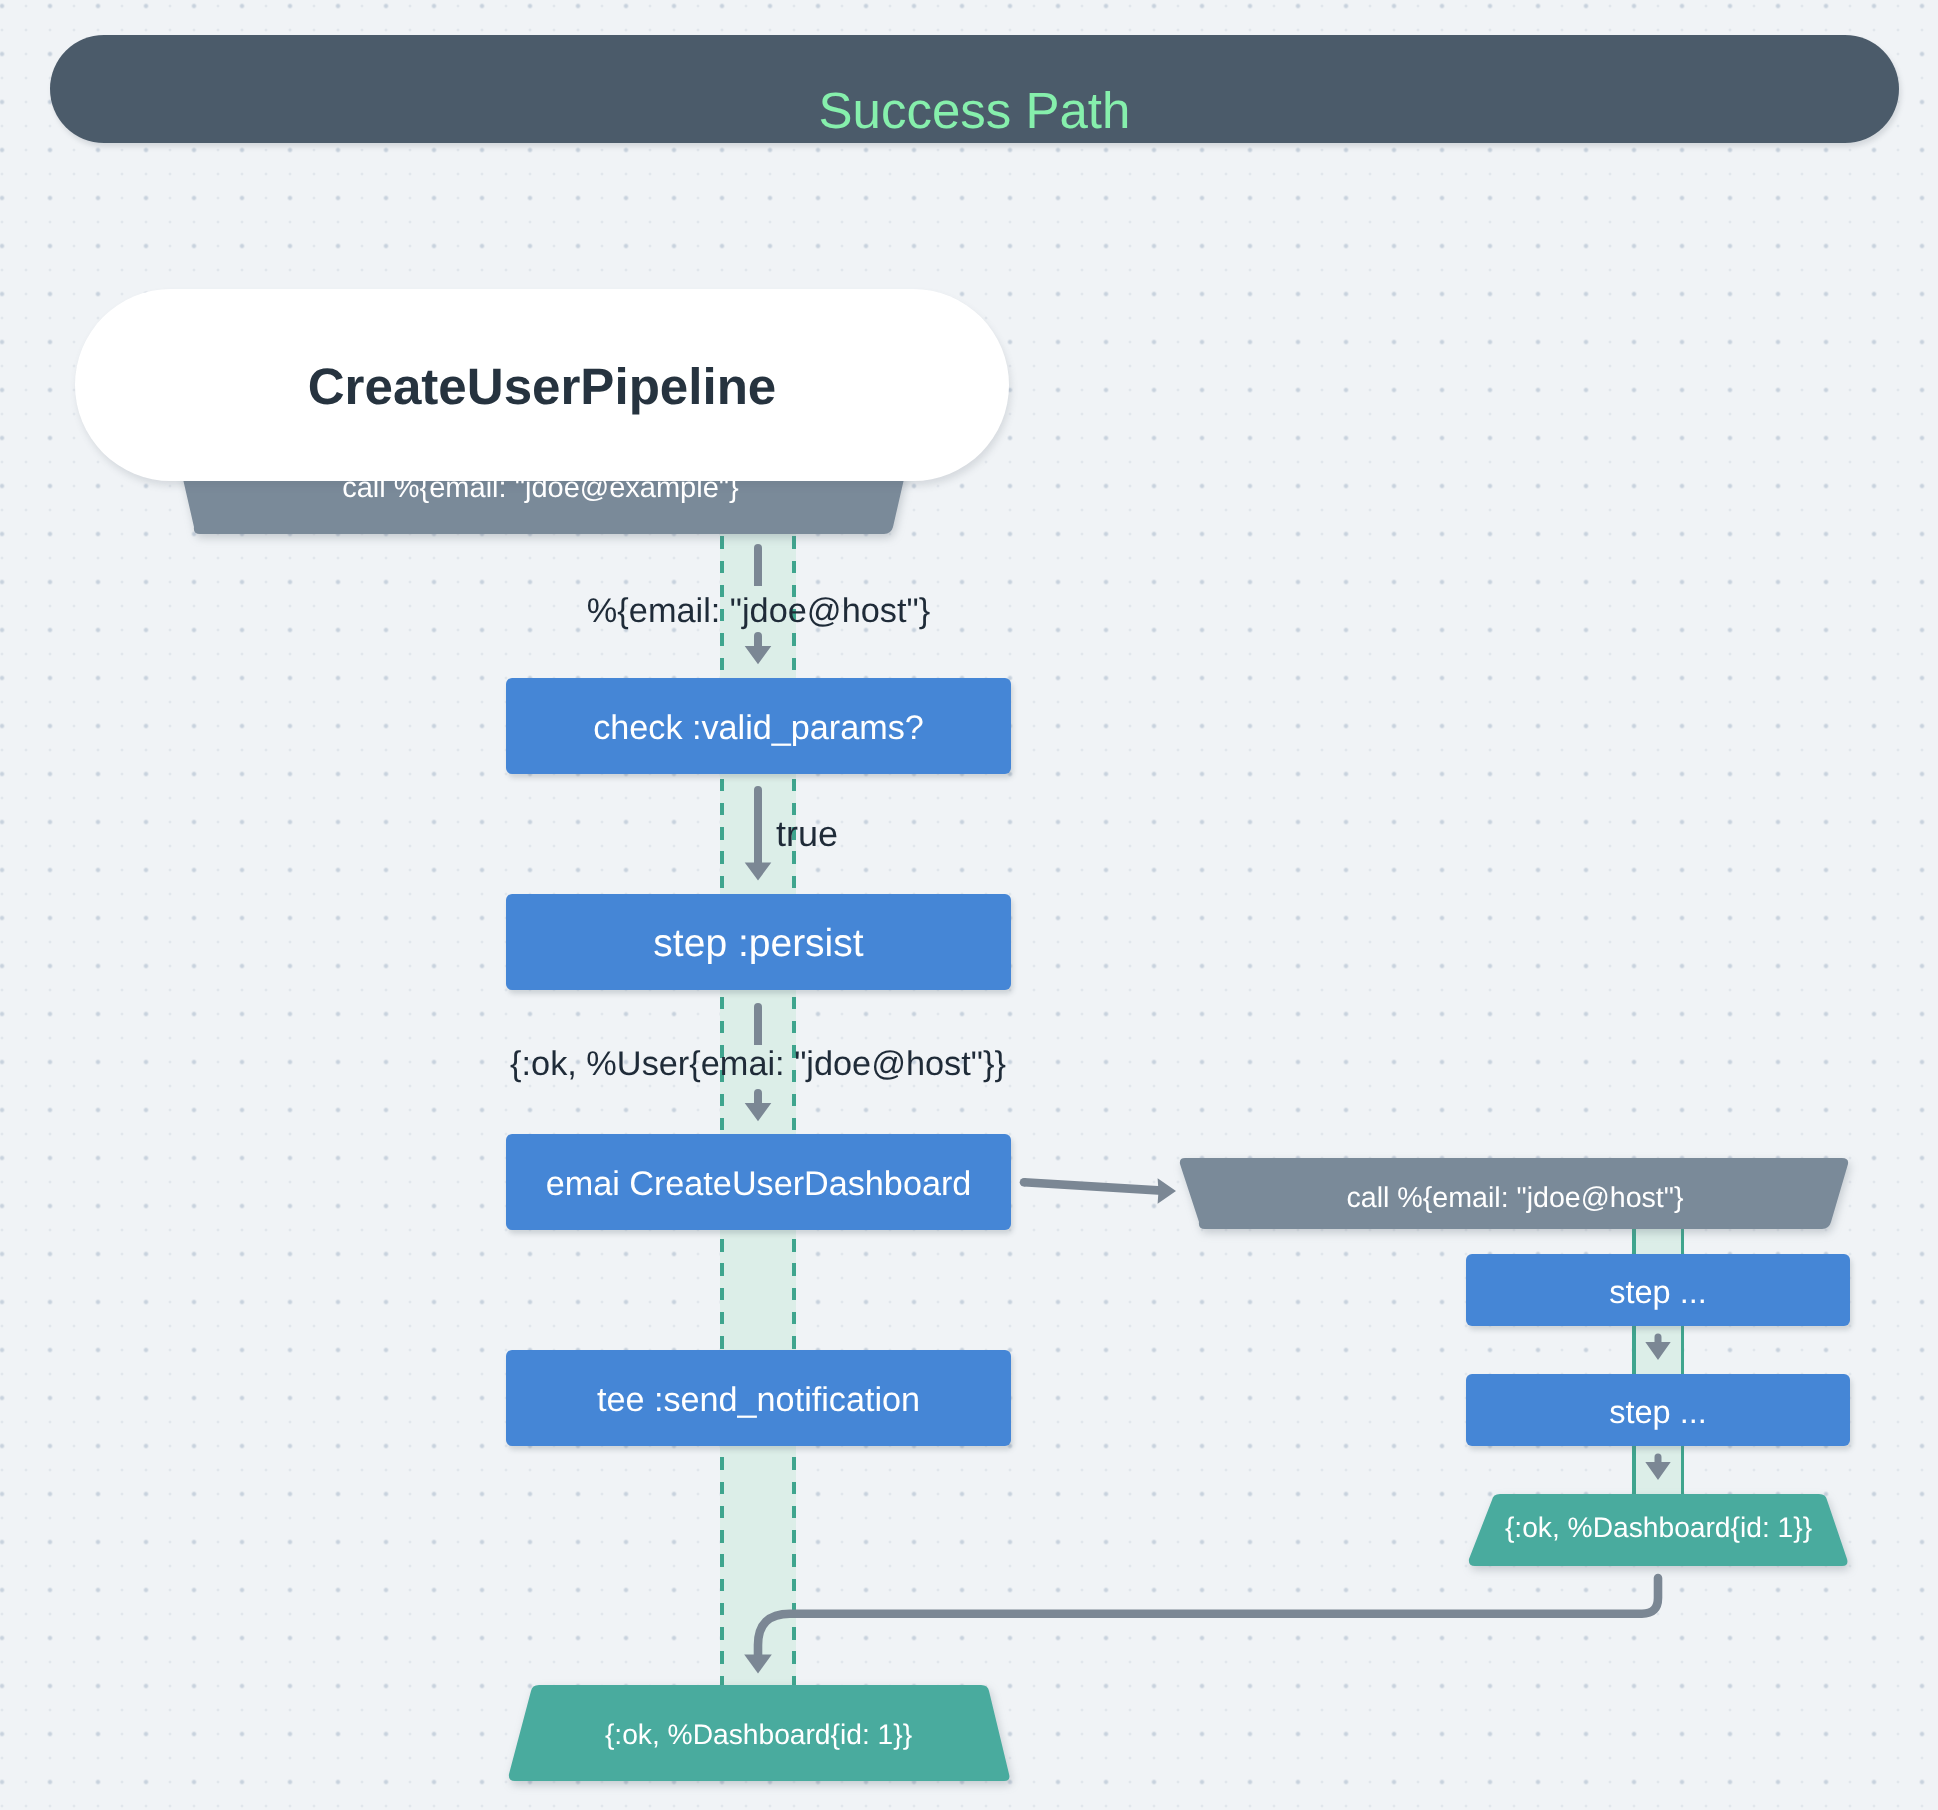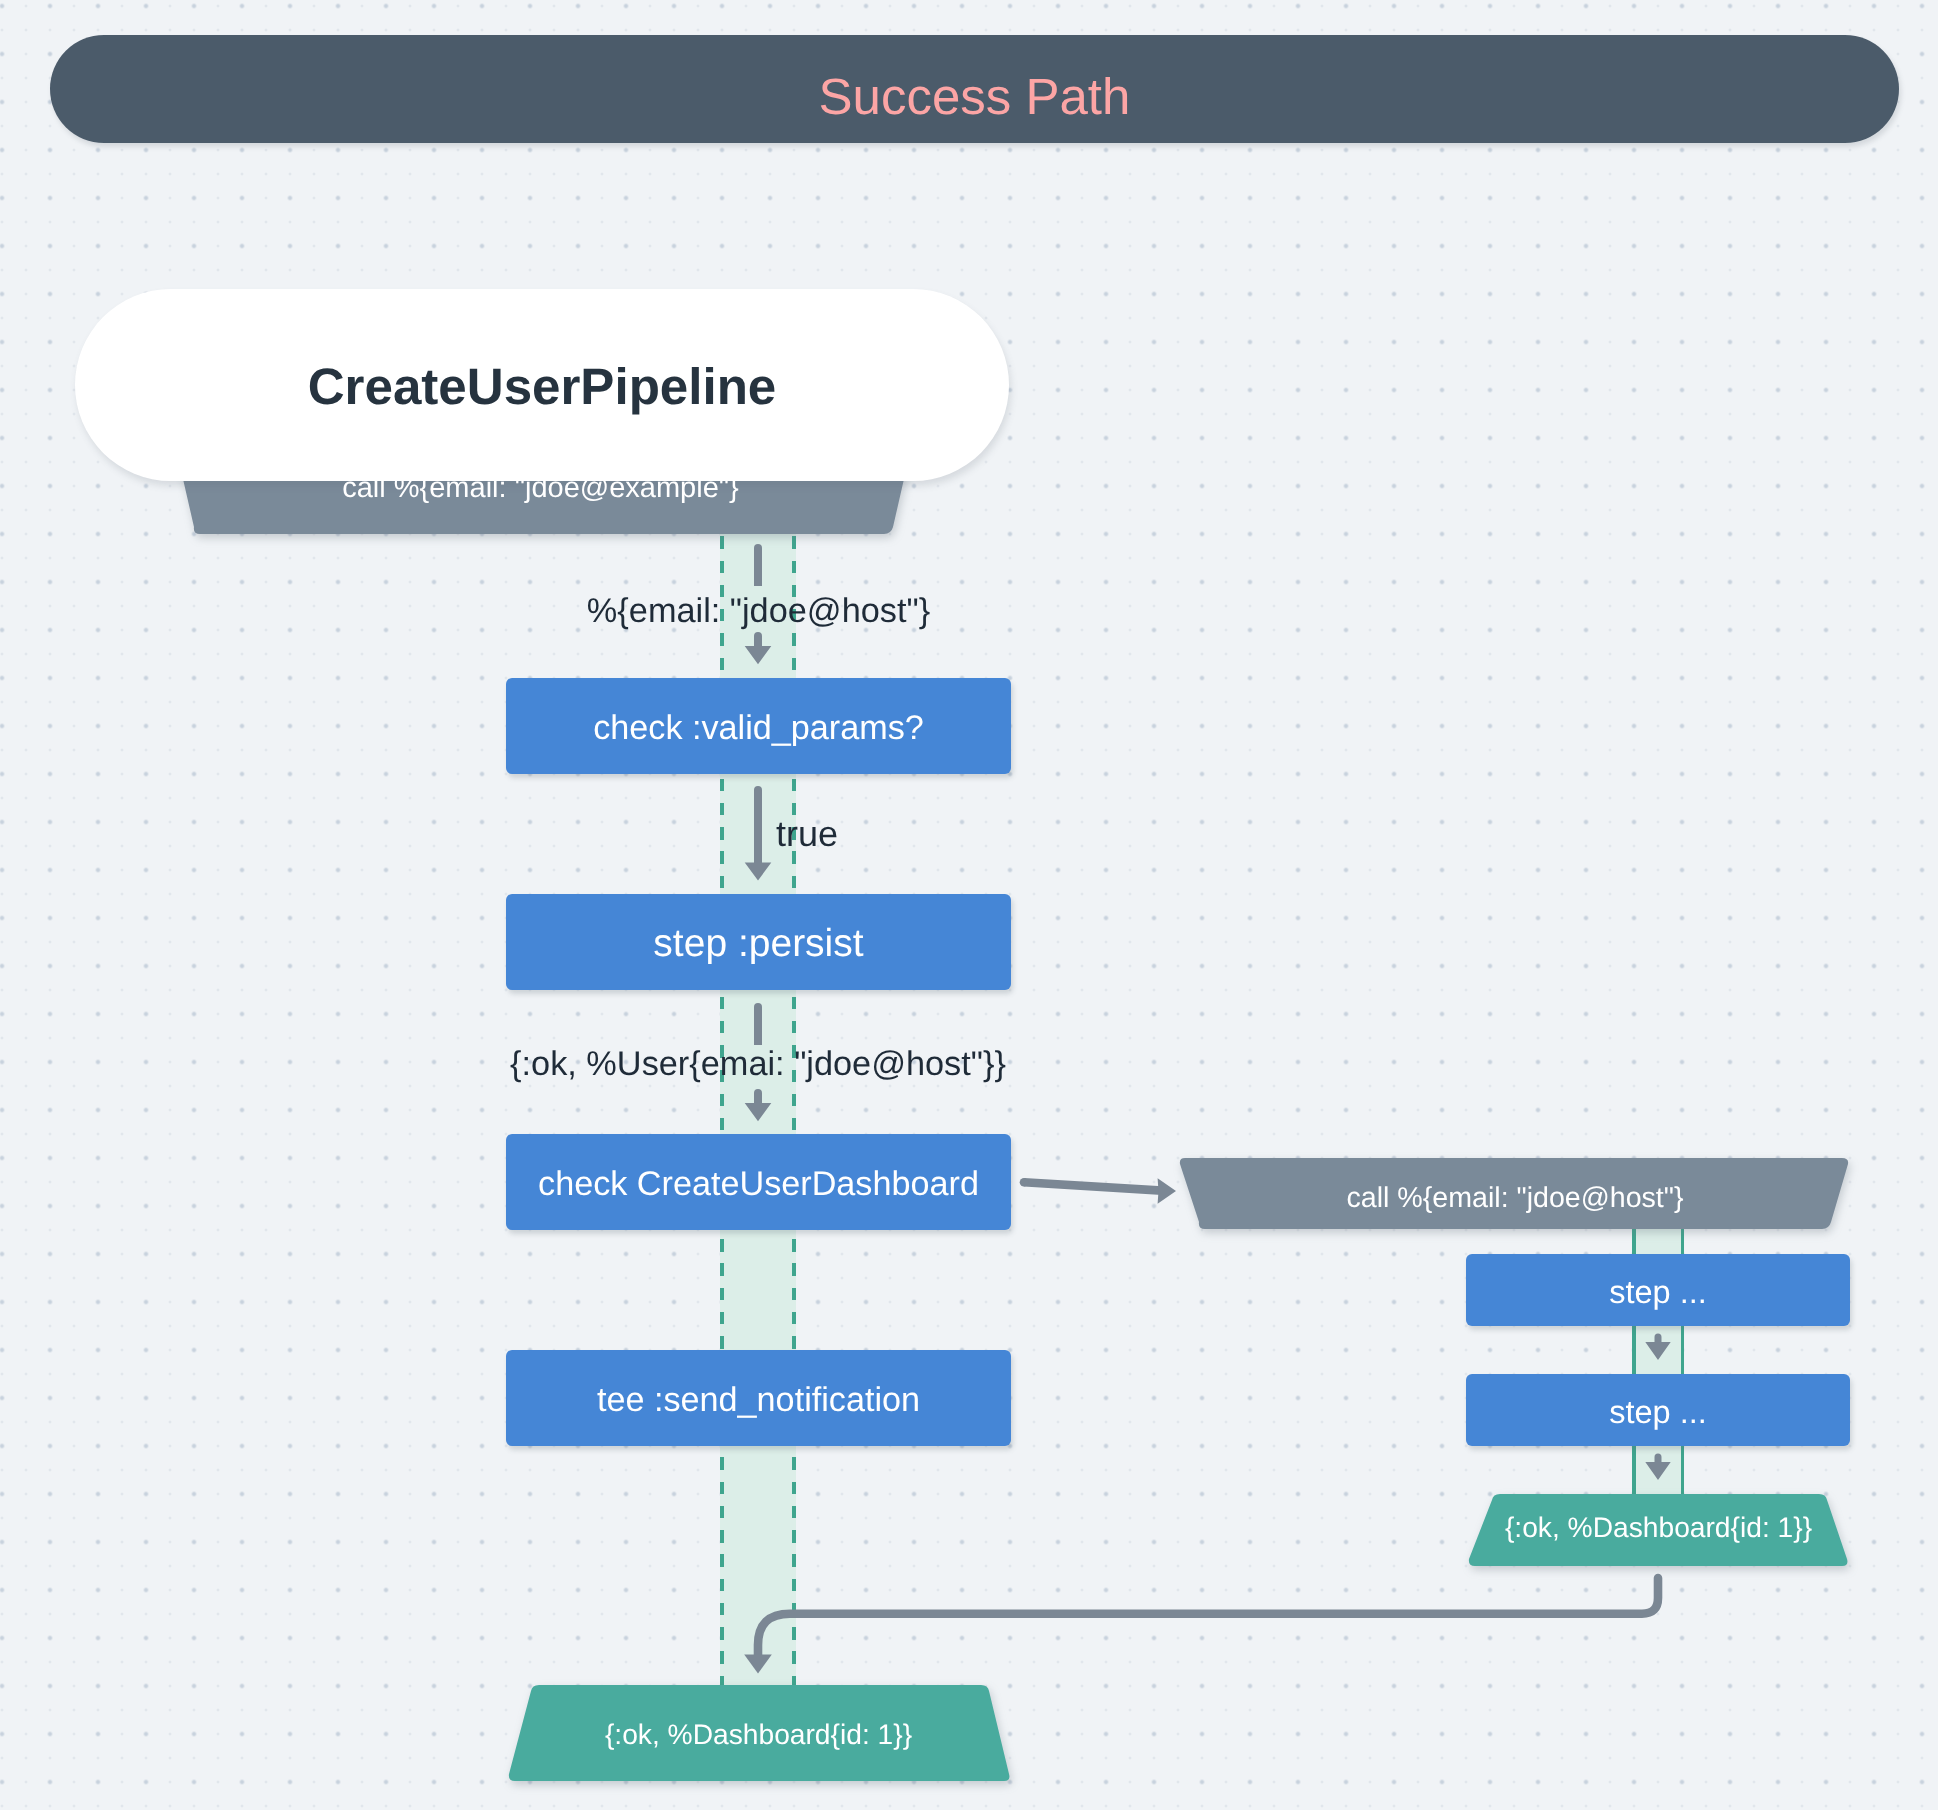--- a/index.html
+++ b/index.html
@@ -14,22 +14,22 @@
       radial-gradient(circle at 1.5px 1.5px, #ccd4de 0.55px, rgba(204,212,222,0) 1.25px);
     background-size:48px 48px, 24px 24px;
     background-position:-0.5px 3.5px, 0.5px 4.5px;
   }
 
   .abs{position:absolute;}
 
   
   #title-bar{left:50px;top:35px;width:1849px;height:108px;background:#4b5b6a;
     border-radius:54px;box-shadow:2px 4px 5px rgba(90,100,112,.18);}
-  #title-text{position:absolute;left:0;top:4px;width:100%;height:108px;
-    display:flex;align-items:center;justify-content:center;color:#fca5a5;
+  #title-text{position:absolute;left:0;top:18px;width:100%;height:108px;
+    display:flex;align-items:center;justify-content:center;color:#86efac;
     font-size:51px;font-weight:400;padding-top:7px;box-sizing:border-box;}
 
   
   .pipe-card{background:#ffffff;border-radius:94px;
     box-shadow:2px 5px 7px rgba(90,100,112,.17);margin-top:44px;}
   .pipe-card-label{position:absolute;left:0;top:0;width:100%;height:100%;
     display:flex;align-items:center;justify-content:center;
     color:#26333f;font-weight:700;padding-top:2px;box-sizing:border-box;}
 
   
@@ -122,21 +122,21 @@
   </div>
   <div class="abs shape-label" style="left:170px;top:441px;width:741px;height:94px;font-size:29px;">call %{email: "jdoe@example"}</div>
 
   <div class="abs node-box" style="left:506px;top:678px;width:505px;height:96px;">
     <div class="node-label" style="font-size:34.2px;">check :valid_params?</div>
   </div>
   <div class="abs node-box" style="left:506px;top:894px;width:505px;height:96px;">
     <div class="node-label" style="font-size:39px;">step :persist</div>
   </div>
   <div class="abs node-box" style="left:506px;top:1134px;width:505px;height:96px;">
-    <div class="node-label" style="font-size:34.2px;">check CreateUserDashboard</div>
+    <div class="node-label" style="font-size:34.2px;">emai CreateUserDashboard</div>
   </div>
   <div class="abs node-box" style="left:506px;top:1350px;width:505px;height:96px;">
     <div class="node-label" style="font-size:34.2px;">tee :send_notification</div>
   </div>
 
   <div class="abs shape-label" style="left:508px;top:1686px;width:501px;height:96px;font-size:28.2px;">{:ok, %Dashboard{id: 1}}</div>
 
   <div class="abs edge-label" style="left:0;top:592px;width:1517px;text-align:center;font-size:34.3px;">%{email: "jdoe@host"}</div>
   <div class="abs edge-label" style="left:776px;top:813px;font-size:36px;">true</div>
   <div class="abs edge-label" style="left:0;top:1045px;width:1516px;text-align:center;font-size:34.3px;">{:ok, %User{emai: "jdoe@host"}}</div>

